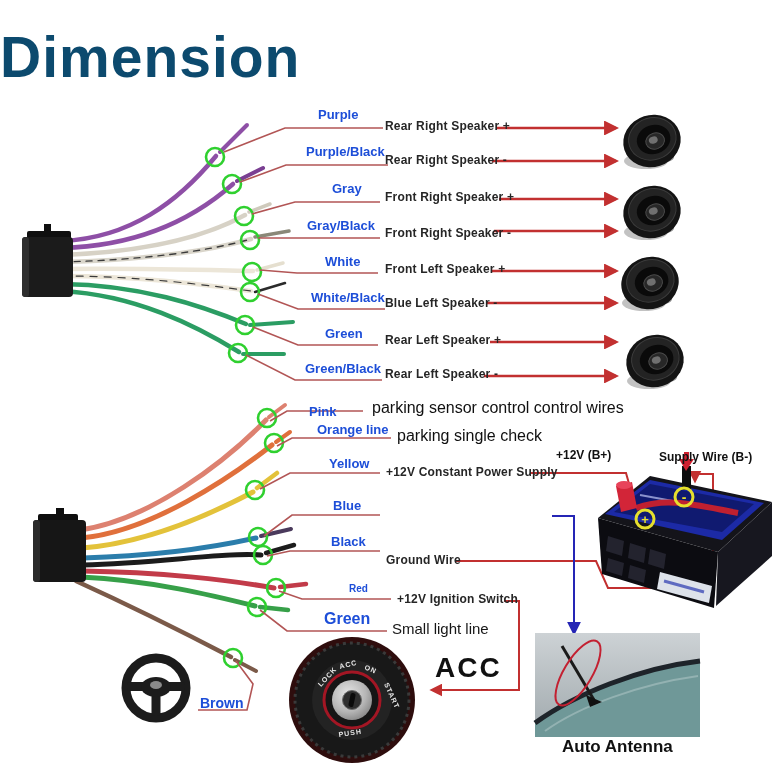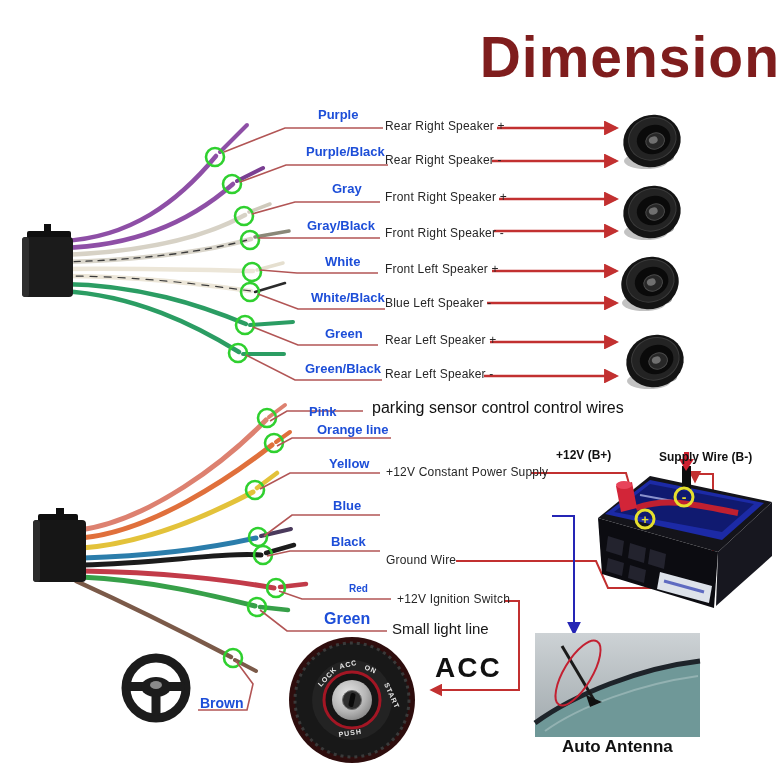--- a/index.html
+++ b/index.html
@@ -1,22 +1,22 @@
 <!DOCTYPE html>
 <html><head>
 <meta charset="utf-8">
 <style>
   html,body{margin:0;padding:0;background:#ffffff;}
   .stage{position:relative;width:780px;height:780px;background:#ffffff;overflow:hidden;
          font-family:"Liberation Sans", sans-serif;}
   .art{position:absolute;left:0;top:0;}
   .txt{position:absolute;white-space:nowrap;line-height:1.1;}
-  .title{width:780px;text-align:right;font-size:57px;font-weight:800;letter-spacing:1px;color:#7f1d1d;}
+  .title{width:780px;text-align:left;font-size:57px;font-weight:800;letter-spacing:1px;color:#0c4a6e;}
   .wlbl{color:#1d4ed8;font-weight:bold;font-size:13px;}
-  .fn{color:#262626;font-weight:normal;font-size:12px;letter-spacing:.2px;}
+  .fn{color:#262626;font-weight:bold;font-size:12px;letter-spacing:.2px;}
   .fnbig{color:#101010;font-weight:400;font-size:16px;}
   .fnmed{color:#161616;font-weight:400;font-size:15px;}
   .blk{color:#111;font-weight:bold;}
 </style>
 </head>
 <body>
 
 <div class="stage">
 
 <svg class="art" width="780" height="780" viewBox="0 0 780 780">
@@ -255,20 +255,21 @@
   <div class="txt wlbl" style="left:309px;top:405px">Pink</div>
   <div class="txt wlbl" style="left:317px;top:423px">Orange line</div>
   <div class="txt wlbl" style="left:329px;top:457px">Yellow</div>
   <div class="txt wlbl" style="left:333px;top:499px">Blue</div>
   <div class="txt wlbl" style="left:331px;top:535px">Black</div>
   <div class="txt wlbl" style="left:349px;top:583px;font-size:10px">Red</div>
   <div class="txt wlbl" style="left:324px;top:610px;font-size:16px">Green</div>
   <div class="txt wlbl" style="left:200px;top:696px;font-size:14px">Brown</div>
 
   <div class="txt fnbig" style="left:372px;top:399px">parking sensor control control wires</div>
+  <div class="txt fnbig" style="left:397px;top:427px">parking single check</div>
   <div class="txt fn" style="left:386px;top:466px">+12V Constant Power Supply</div>
   <div class="txt fn" style="left:386px;top:554px">Ground Wire</div>
   <div class="txt fn" style="left:397px;top:593px">+12V  Ignition Switch</div>
   <div class="txt fnmed" style="left:392px;top:621px">Small light line</div>
 
   <div class="txt blk" style="left:556px;top:449px;font-size:12px">+12V  (B+)</div>
   <div class="txt blk" style="left:659px;top:451px;font-size:12px">Supply Wire (B-)</div>
 
   <div class="txt blk" style="left:435px;top:653px;font-size:28px;letter-spacing:2px">ACC</div>
   <div class="txt blk" style="left:562px;top:738px;font-size:17px">Auto Antenna</div>

